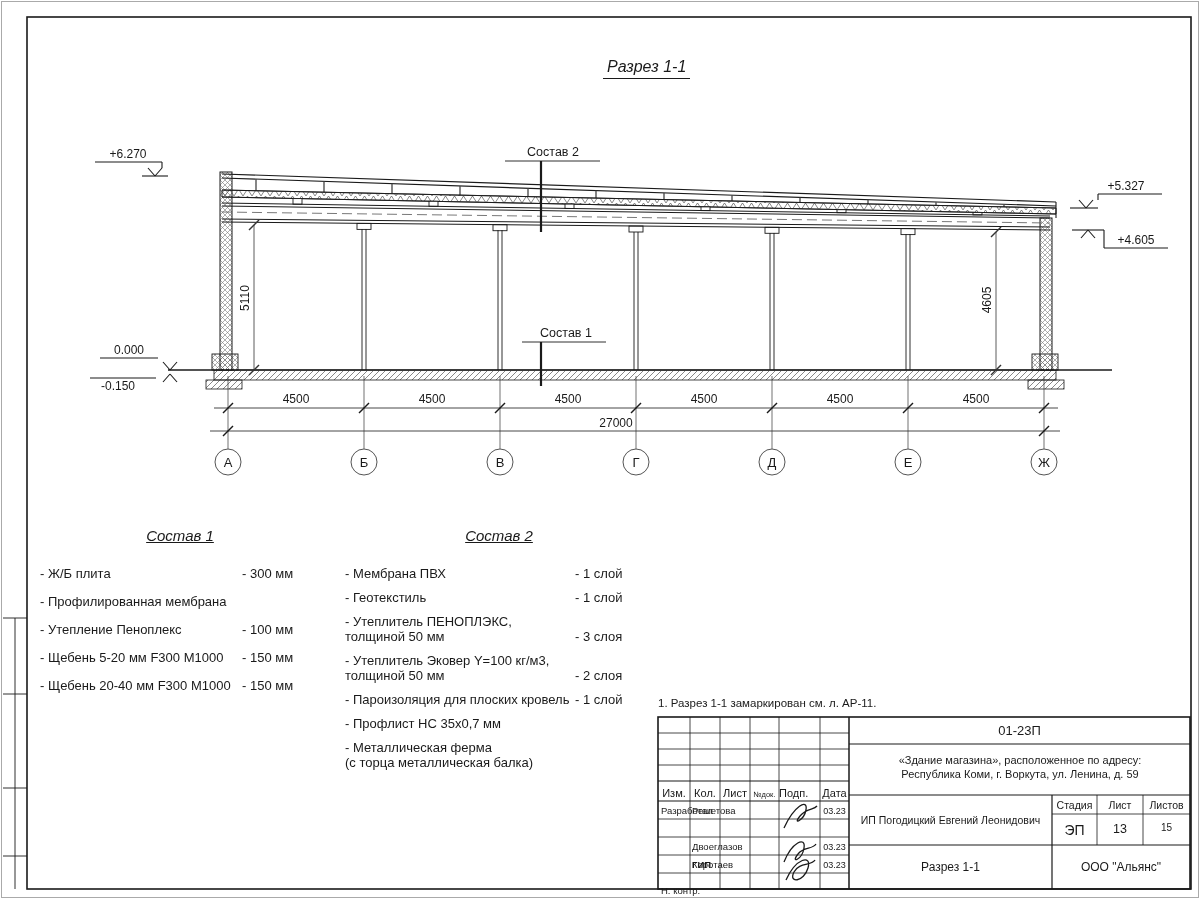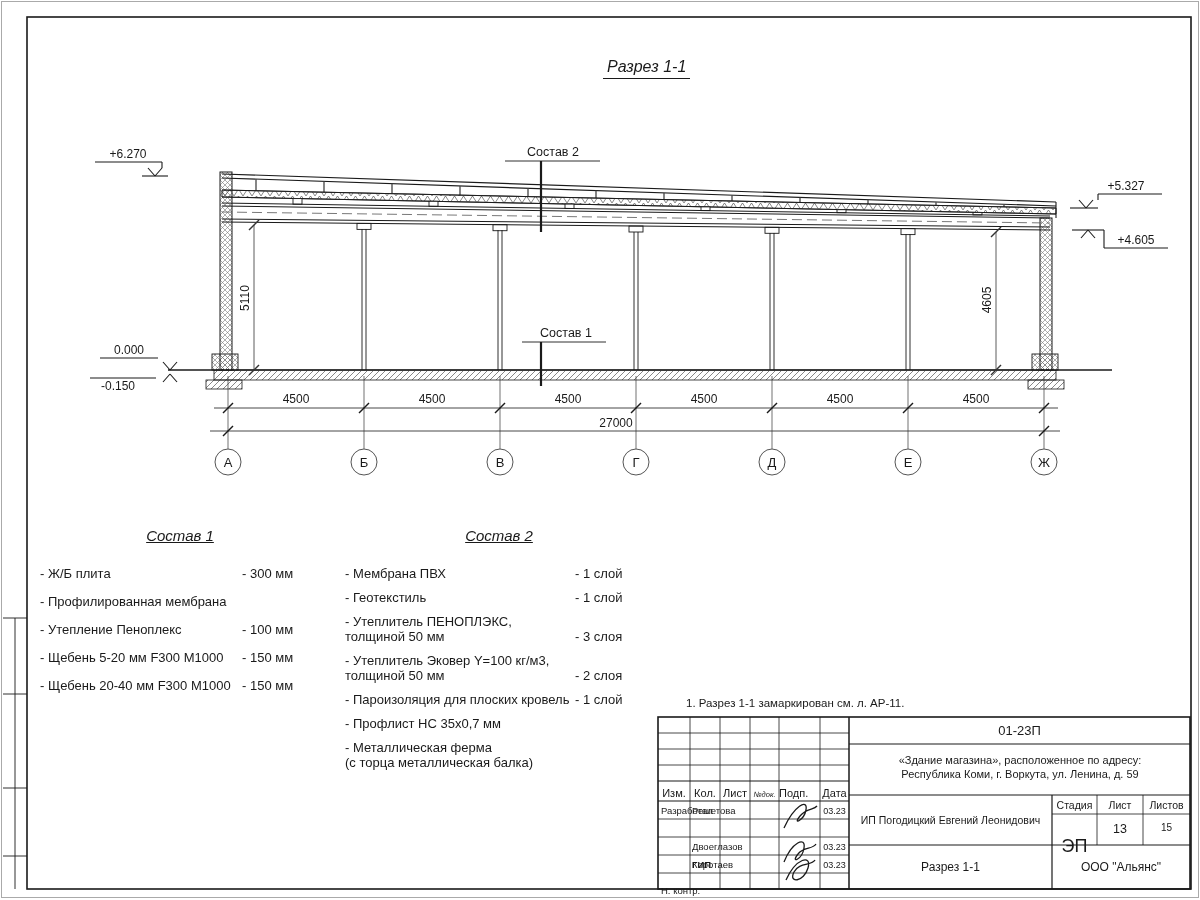--- a/index.html
+++ b/index.html
@@ -323,50 +323,50 @@
         <span class="nm">- Профлист НС 35х0,7 мм</span>
         <span class="val"></span>
       </div>
     <div class="comp-row">
         <span class="nm">- Металлическая ферма
 (с торца металлическая балка)</span>
         <span class="val"></span>
       </div>
   </div>
 
-  <div class="abs note" style="left:658px;top:697px;margin-left:28px;">1. Разрез 1-1 замаркирован см. л. АР-11.</div>
+  <div class="abs note" style="left:658px;top:697px;">1. Разрез 1-1 замаркирован см. л. АР-11.</div>
 
   <div class="abs tb tb-center" style="left:849px;top:723px;width:341px;font-size:13px;">01-23П</div>
   <div class="abs tb tb-center pre" style="left:852px;top:753px;width:336px;font-size:11px;line-height:14px;">«Здание магазина», расположенное по адресу:
 Республика Коми, г. Воркута, ул. Ленина, д. 59</div>
 
   <div class="abs tb tb-center" style="left:658px;top:787px;width:32px;">Изм.</div>
   <div class="abs tb tb-center" style="left:690px;top:787px;width:30px;">Кол.</div>
   <div class="abs tb tb-center" style="left:720px;top:787px;width:30px;">Лист</div>
-  <div class="abs tb tb-center" style="left:750px;top:790px;width:29px;font-size:7.5px;font-style:italic;">№док.</div>
+  <div class="abs tb tb-center" style="left:750px;top:790px;width:29px;font-size:7.5px;">№док.</div>
   <div class="abs tb tb-center" style="left:779px;top:787px;width:29px;">Подп.</div>
   <div class="abs tb tb-center" style="left:820px;top:787px;width:29px;">Дата</div>
 
   <div class="abs tb" style="left:661px;top:805px;font-size:9.5px;">Разработал</div>
   <div class="abs tb" style="left:692px;top:805px;font-size:9.5px;width:56px;">Решетова</div>
   <div class="abs tb tb-center" style="left:820px;top:806px;width:29px;font-size:9px;">03.23</div>
 
   <div class="abs tb" style="left:661px;top:885px;font-size:9.5px;">Н. контр.</div>
   <div class="abs tb" style="left:692px;top:841px;font-size:9.5px;width:56px;">Двоеглазов</div>
   <div class="abs tb tb-center" style="left:820px;top:842px;width:29px;font-size:9px;">03.23</div>
 
   <div class="abs tb" style="left:692px;top:859px;font-size:9.5px;font-weight:bold;">ГИП</div>
   <div class="abs tb" style="left:692px;top:859px;font-size:9.5px;width:56px;">Коротаев</div>
   <div class="abs tb tb-center" style="left:820px;top:860px;width:29px;font-size:9px;">03.23</div>
 
   <div class="abs tb tb-center" style="left:852px;top:814px;width:197px;font-size:10.5px;">ИП Погодицкий Евгений Леонидович</div>
 
   <div class="abs tb tb-center" style="left:1052px;top:799px;width:45px;font-size:10.5px;">Стадия</div>
   <div class="abs tb tb-center" style="left:1097px;top:799px;width:46px;font-size:10.5px;">Лист</div>
   <div class="abs tb tb-center" style="left:1143px;top:799px;width:47px;font-size:10.5px;">Листов</div>
-  <div class="abs tb tb-center" style="left:1052px;top:822px;width:45px;font-size:18px;margin-top:14px;">ЭП</div>
+  <div class="abs tb tb-center" style="left:1052px;top:822px;width:45px;font-size:14px;">ЭП</div>
   <div class="abs tb tb-center" style="left:1097px;top:822px;width:46px;font-size:12.5px;">13</div>
   <div class="abs tb tb-center" style="left:1143px;top:822px;width:47px;font-size:10px;">15</div>
 
   <div class="abs tb tb-center" style="left:849px;top:860px;width:203px;font-size:12px;">Разрез 1-1</div>
   <div class="abs tb tb-center" style="left:1052px;top:860px;width:138px;font-size:12px;">ООО "Альянс"</div>
 
 </div>
 
 </body></html>

